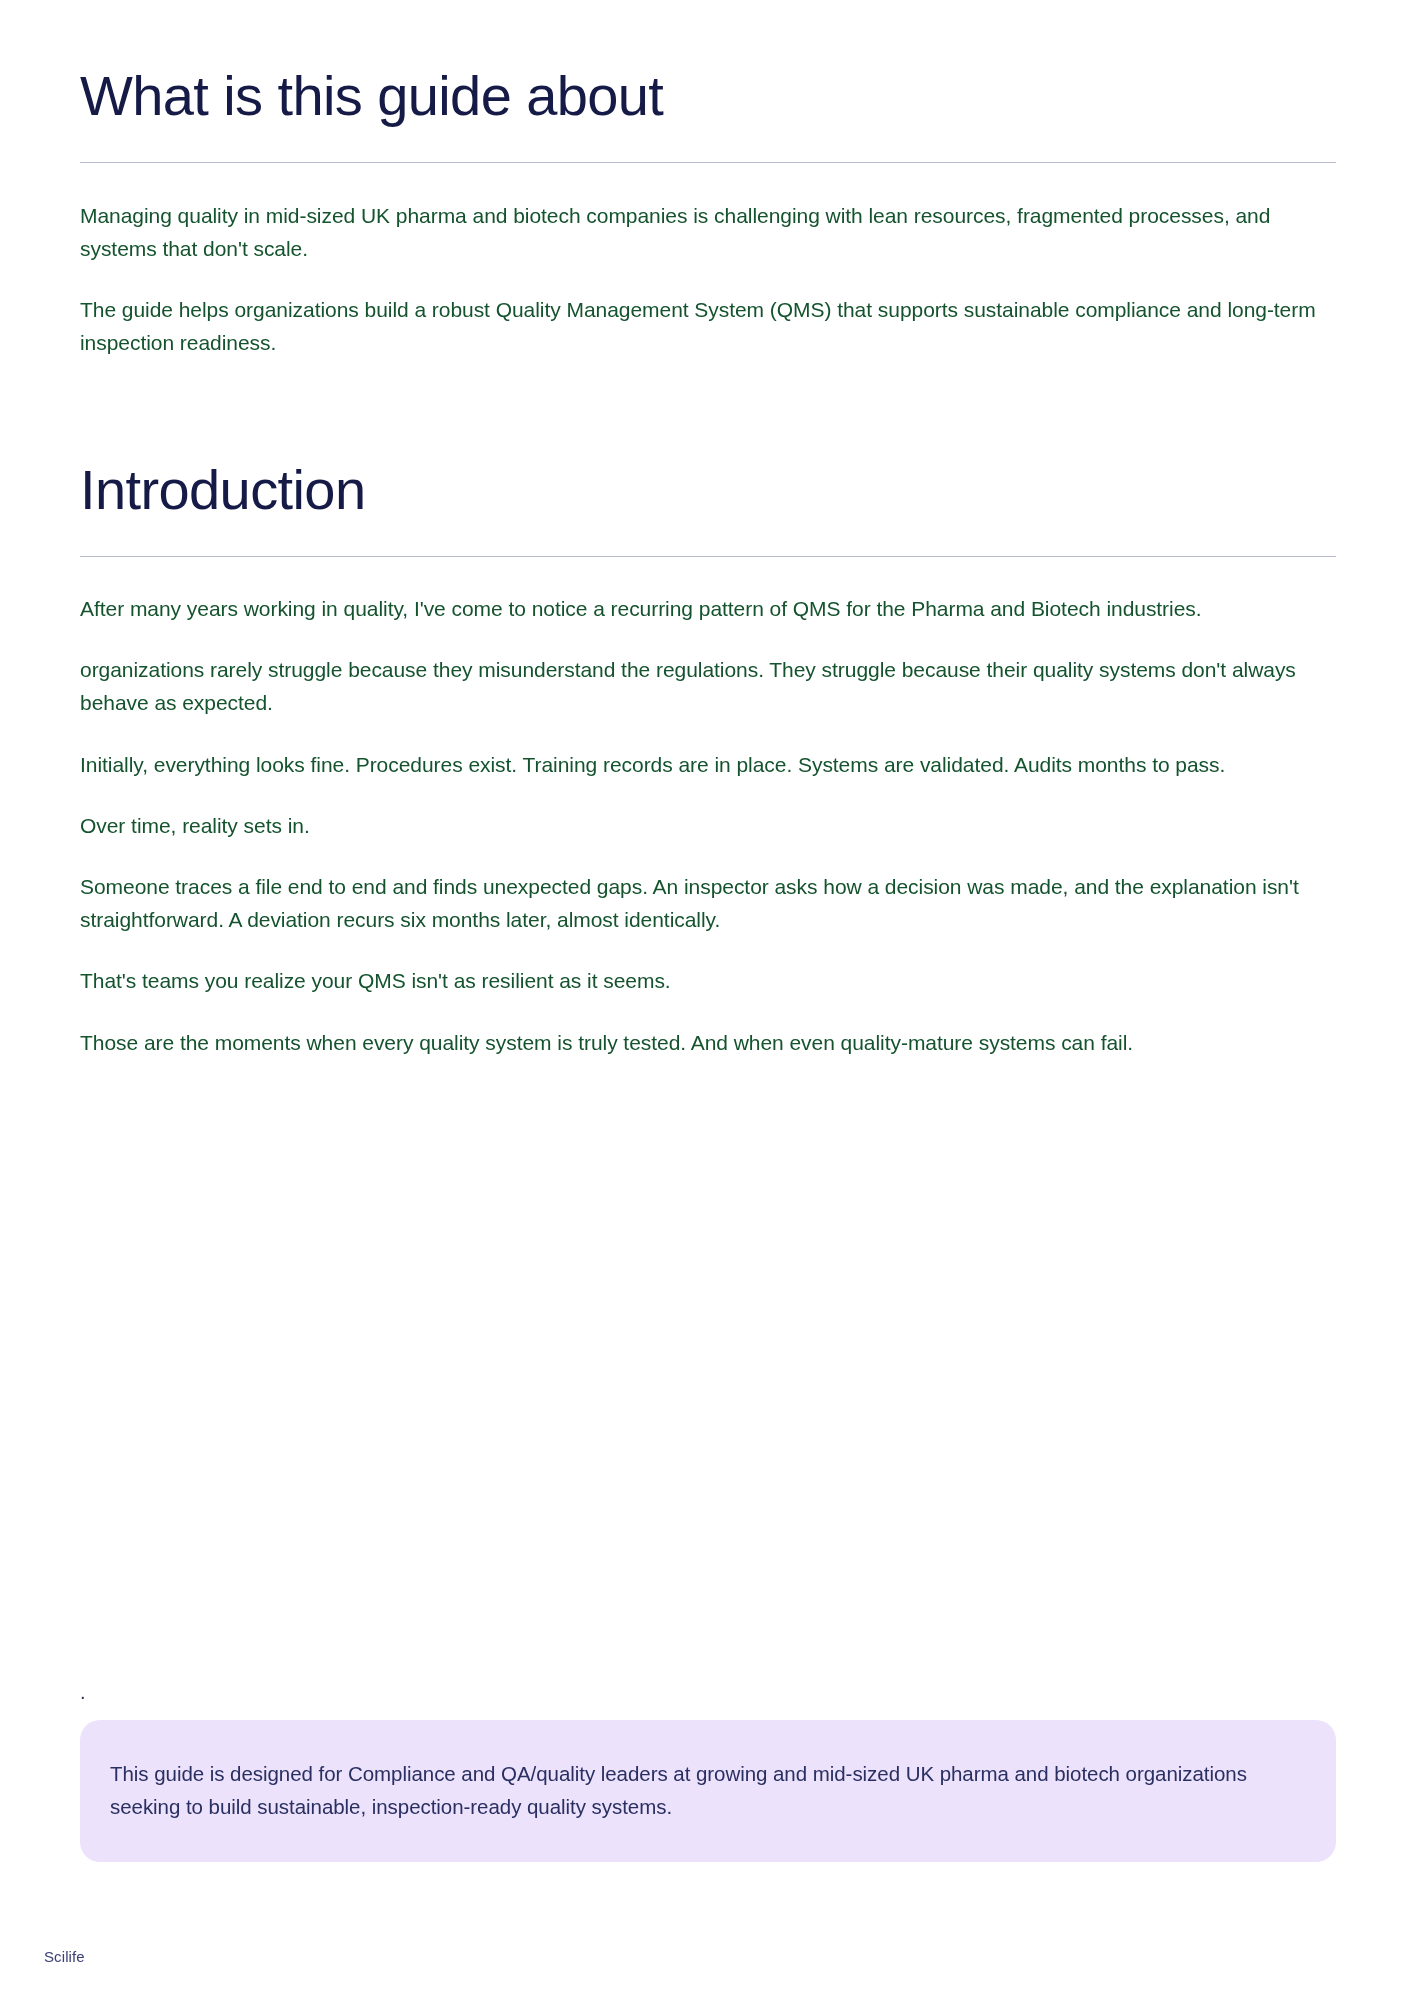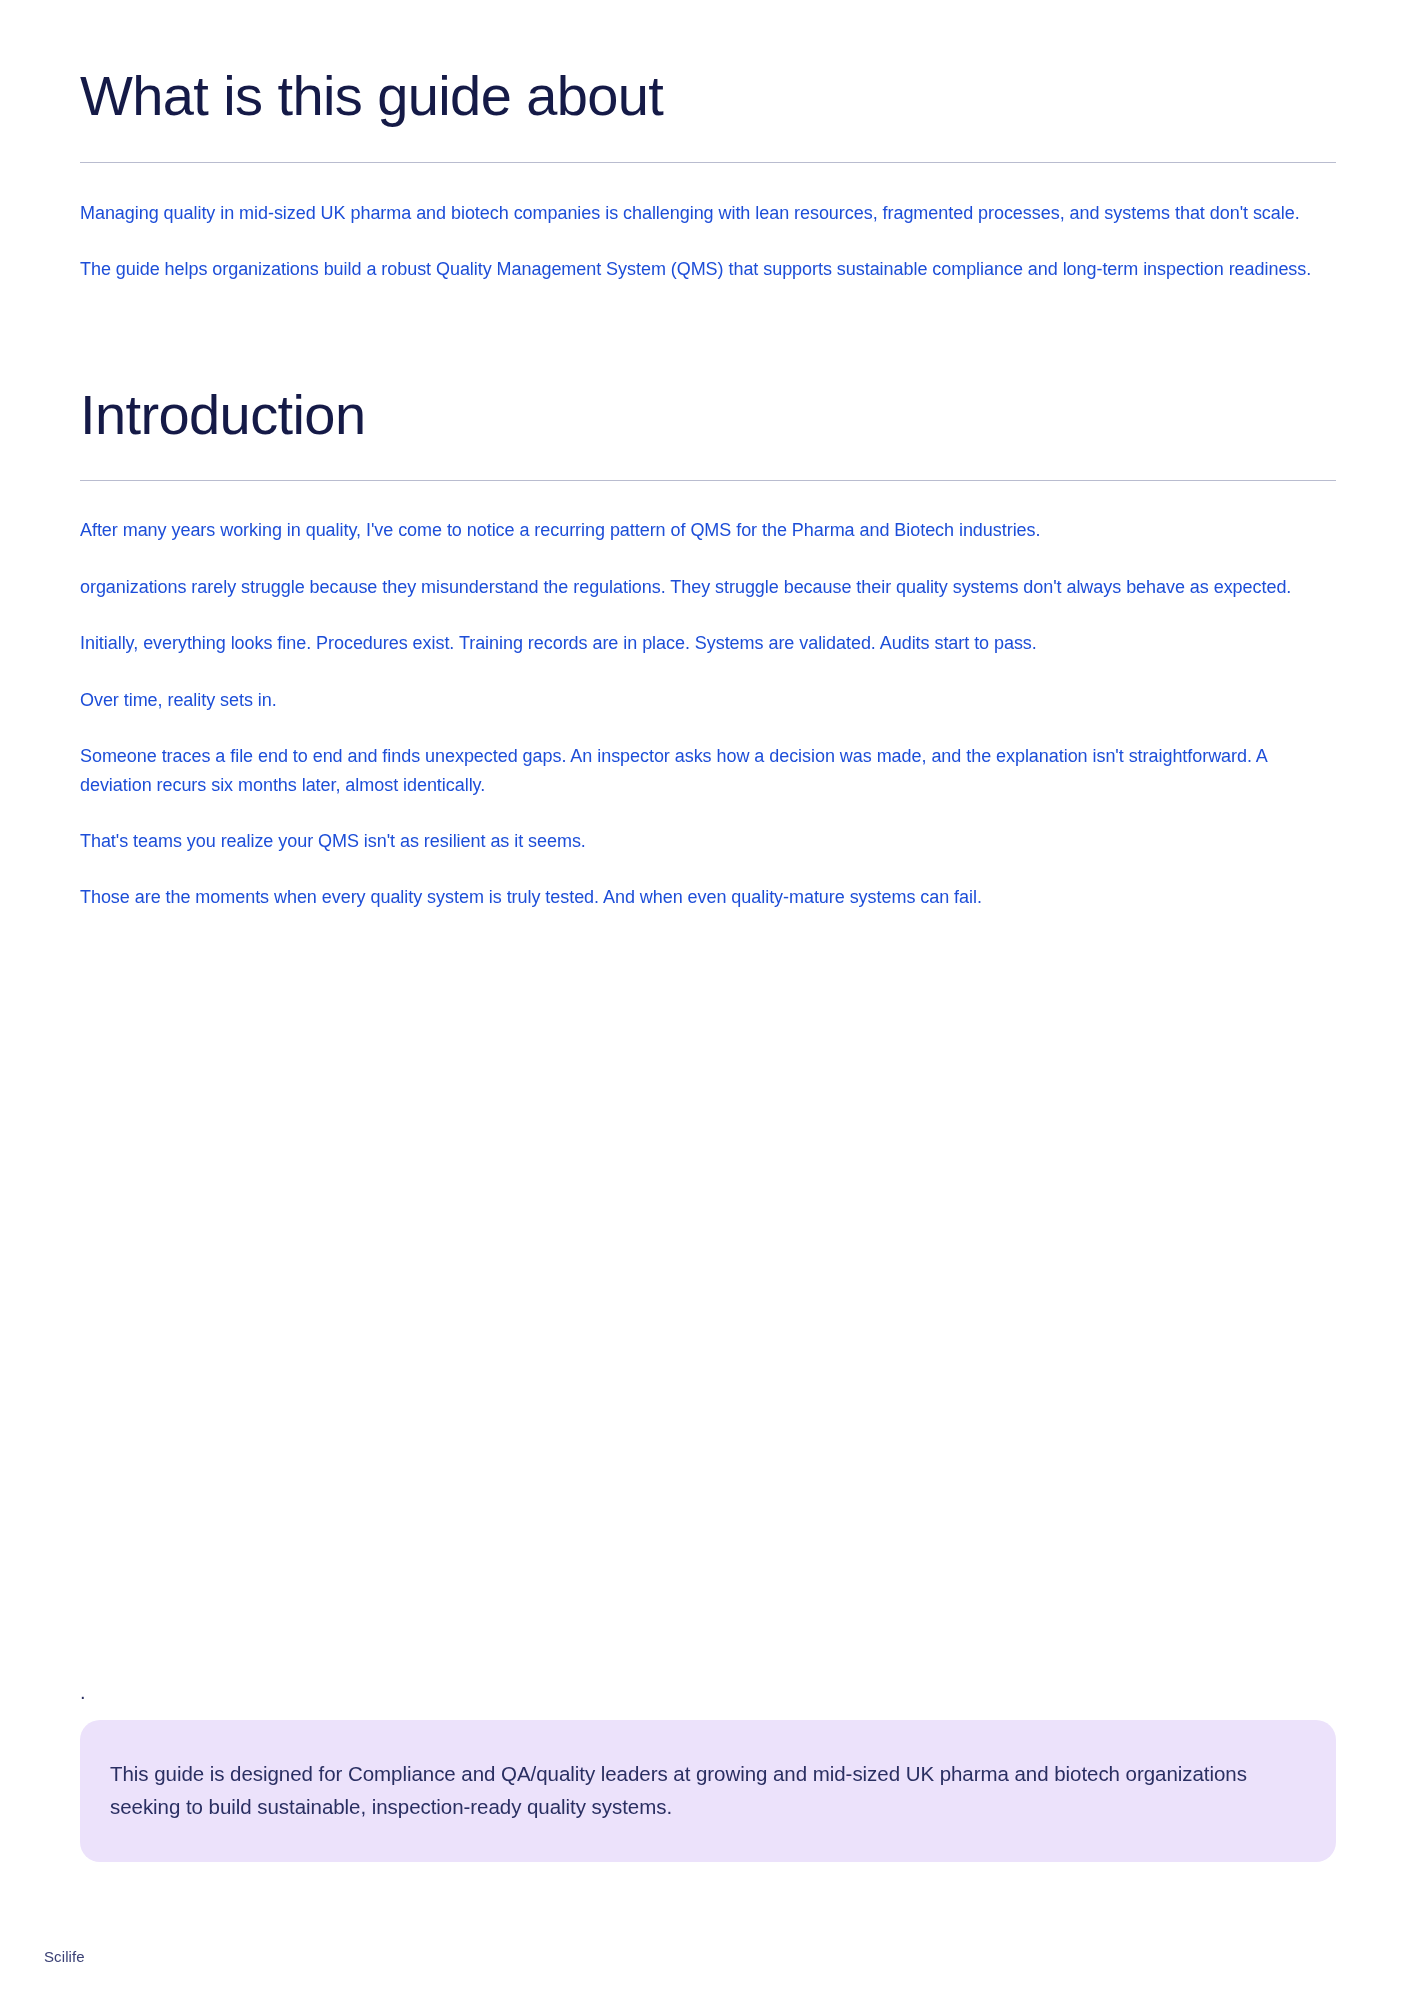--- a/index.html
+++ b/index.html
@@ -41,23 +41,23 @@
   .title-block-1 {
     padding-top: 65px;
   }
   .rule {
     height: 1px;
     background: #b9bccf;
     margin-top: 34px;
     width: 100%;
   }
   p.body-text {
-    font-size: 18px;
+    font-size: 21px;
     line-height: 1.58;
-    color: #1d4ed8;
+    color: #14532d;
     margin: 0 0 28px 0;
     letter-spacing: -0.05px;
     max-width: 1240px;
   }
   .para-stack-1 {
     padding-top: 36px;
   }
   .title-block-2 {
     padding-top: 72px;
   }
@@ -116,21 +116,21 @@
     </div>
 
     <div class="title-block-2">
       <h1 class="section-title">Introduction</h1>
       <div class="rule"></div>
     </div>
 
     <div class="para-stack-2">
       <p class="body-text">After many years working in quality, I've come to notice a recurring pattern of QMS for the Pharma and Biotech industries.</p>
       <p class="body-text">organizations rarely struggle because they misunderstand the regulations. They struggle because their quality systems don't always behave as expected.</p>
-      <p class="body-text">Initially, everything looks fine. Procedures exist. Training records are in place. Systems are validated. Audits start to pass.</p>
+      <p class="body-text">Initially, everything looks fine. Procedures exist. Training records are in place. Systems are validated. Audits months to pass.</p>
       <p class="body-text">Over time, reality sets in.</p>
       <p class="body-text">Someone traces a file end to end and finds unexpected gaps. An inspector asks how a decision was made, and the explanation isn't straightforward. A deviation recurs six months later, almost identically.</p>
       <p class="body-text">That's teams you realize your QMS isn't as resilient as it seems.</p>
       <p class="body-text">Those are the moments when every quality system is truly tested. And when even quality-mature systems can fail.</p>
     </div>
 
   </div>
 
   <div class="stray-dot">.</div>
 

